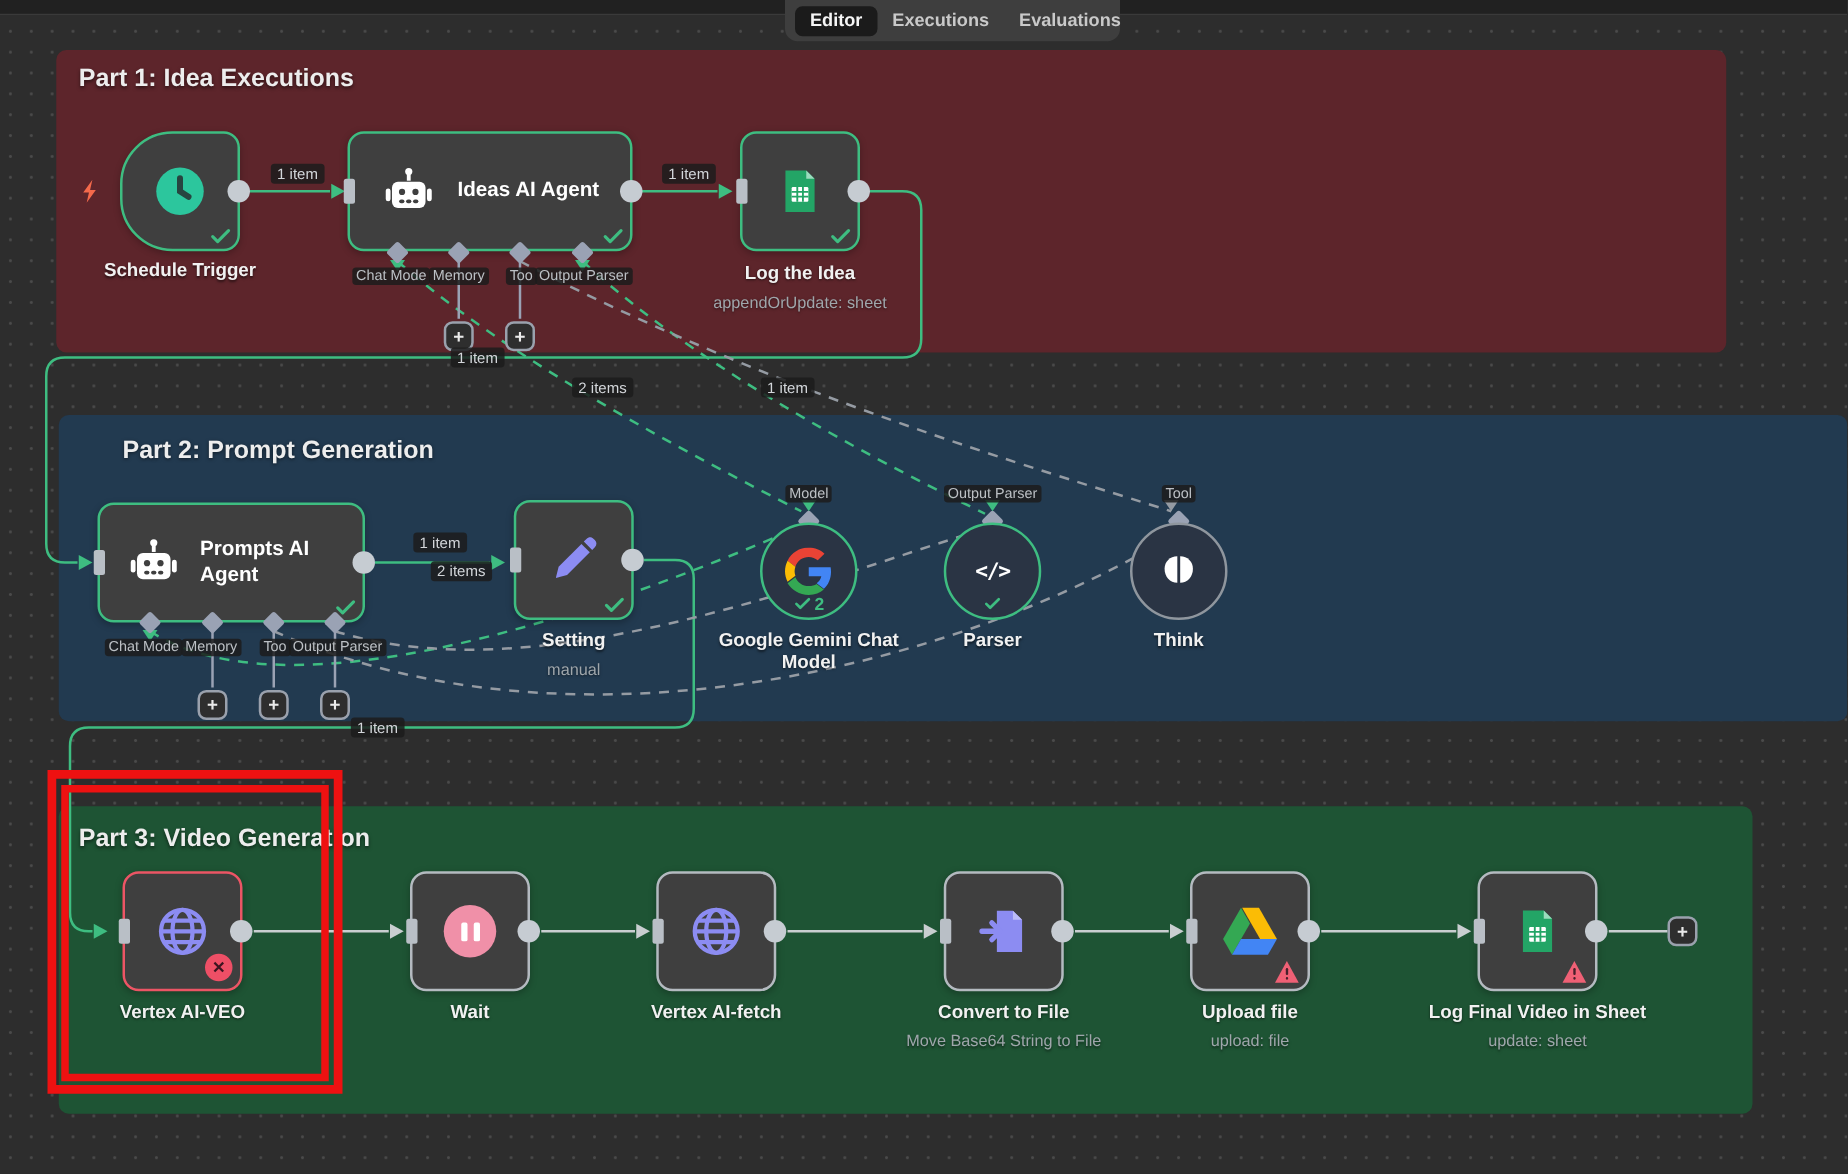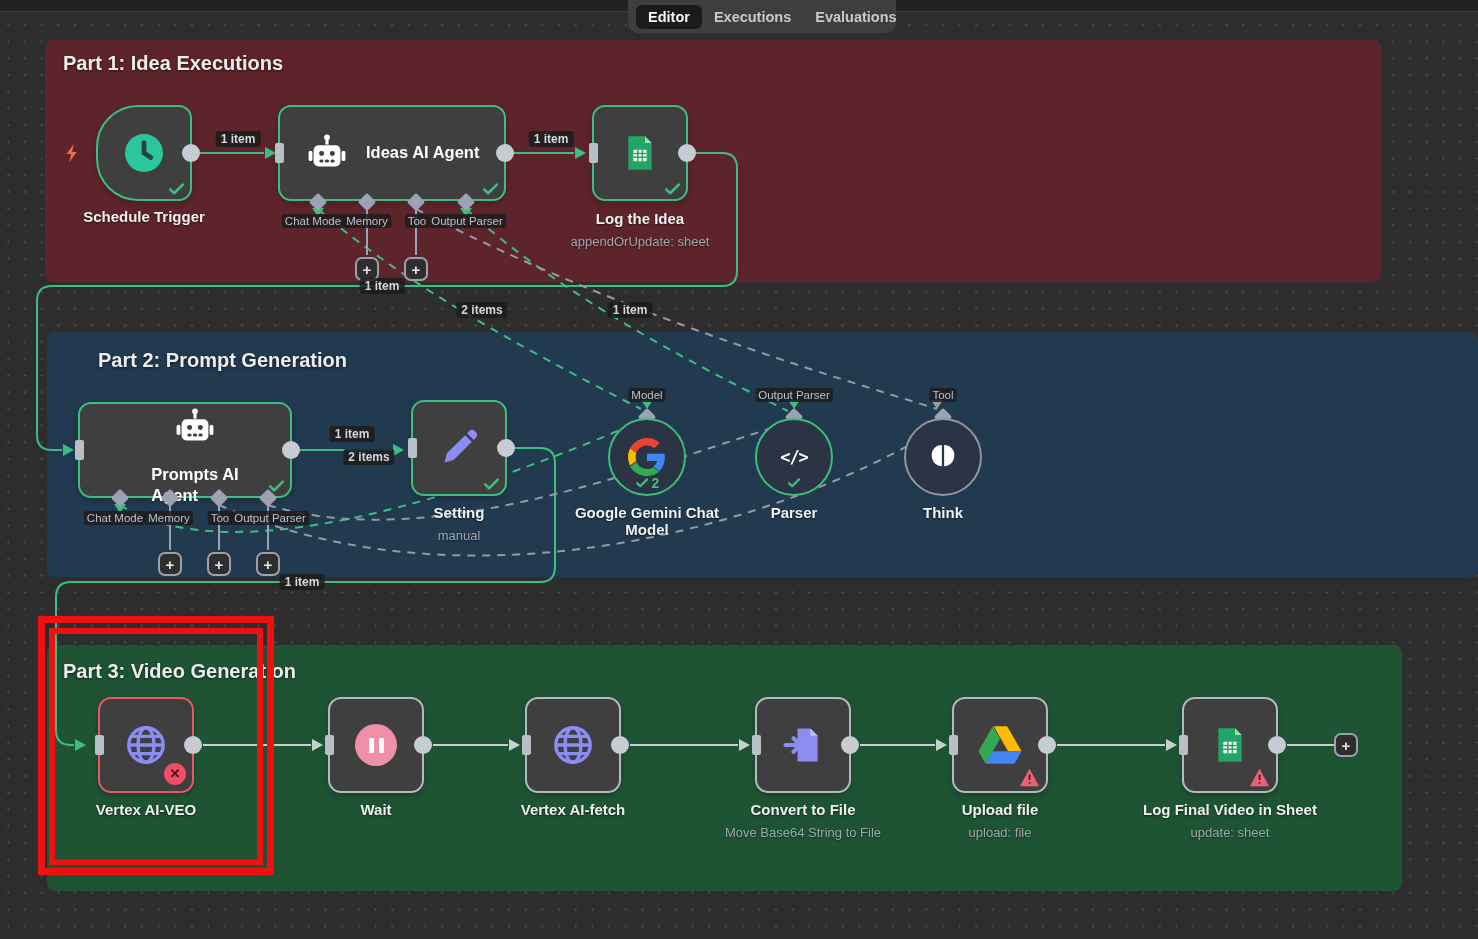--- a/index.html
+++ b/index.html
@@ -20,38 +20,38 @@
   
   .section{position:absolute;border-radius:8px;}
   .sec-title{position:absolute;font-size:20px;font-weight:700;color:#ededed;text-shadow:0 1px 3px rgba(0,0,0,.55);white-space:nowrap;}
   
   .node{position:absolute;width:96px;height:96px;background:#3f3f3f;border:2px solid #3ebd81;border-radius:13px;box-sizing:border-box;
     display:flex;align-items:center;justify-content:center;box-shadow:0 2px 6px rgba(0,0,0,.25);}
   .node.grayb{border-color:#b4bac0;}
   .node.pinkb{border-color:#ec5565;}
   .node.trigger{border-radius:42px 13px 13px 42px;}
   .node.wide{width:228px;justify-content:flex-start;padding-left:24px;gap:16px;}
-  .node.wide2{width:214px;justify-content:flex-start;padding-left:20px;gap:14px;flex-direction:column;}
+  .node.wide2{width:214px;justify-content:flex-start;padding-left:20px;gap:14px;}
   .agent-text{color:#ffffff;font-size:16.5px;font-weight:700;line-height:1.3;text-align:left;}
   .in-port{position:absolute;left:-5px;top:50%;transform:translateY(-50%);width:9px;height:20px;background:#b9bfc6;border-radius:2px;}
   .out-port{position:absolute;right:-10px;top:50%;transform:translateY(-50%);width:18px;height:18px;background:#c6ccd2;border-radius:50%;}
   .check{position:absolute;right:4px;bottom:1px;line-height:0;}
   .errbadge{position:absolute;right:6px;bottom:6px;width:22px;height:22px;border-radius:50%;background:#ee4f66;
     color:#3c1420;font-size:13px;font-weight:700;display:flex;align-items:center;justify-content:center;line-height:0;}
   .warnbadge{position:absolute;right:6px;bottom:4px;line-height:0;}
   .circle-node{position:absolute;width:78px;height:78px;border-radius:50%;background:#2a3444;border:2px solid #3ebd81;
     transform:translate(-50%,-50%);display:flex;align-items:center;justify-content:center;box-sizing:border-box;}
   .circle-node.grayb{border-color:#8f969e;}
   .circle-check{position:absolute;left:50%;bottom:4px;transform:translateX(-50%);display:flex;align-items:center;gap:2px;line-height:0;}
   .circle-check .cnt{color:#3ebd81;font-size:14px;font-weight:700;line-height:14px;}
   .code-glyph{color:#fff;font-family:"DejaVu Sans Mono",monospace;font-size:17px;font-weight:700;letter-spacing:-1px;}
   
   .node-label{position:absolute;transform:translateX(-50%);font-size:15px;font-weight:700;color:#f1f1f1;white-space:nowrap;text-shadow:0 1px 2px rgba(0,0,0,.6);text-align:center;}
   .node-sub{position:absolute;transform:translateX(-50%);font-size:13px;font-weight:400;color:#9fa6ab;white-space:nowrap;text-shadow:0 1px 2px rgba(0,0,0,.5);}
-  .chip{position:absolute;transform:translate(-50%,-50%);background:rgba(28,28,28,.85);color:#d3d6da;font-size:12px;font-weight:700;
+  .chip{position:absolute;transform:translate(-50%,-50%);background:rgba(28,28,28,.85);color:#d3d6da;font-size:12px;font-weight:400;
     padding:1px 5px;border-radius:3px;white-space:nowrap;z-index:30;}
   .port-chip{font-size:11.5px;font-weight:400;color:#bcc0c5;padding:1px 3px;}
   .diamond{position:absolute;width:13px;height:13px;background:#9aa2b4;border-radius:2px;transform:translate(-50%,-50%) rotate(45deg);z-index:20;}
   .plus{position:absolute;width:24px;height:24px;background:#2e2e2e;border:2px solid #9aa1ad;border-radius:7px;color:#eaeaea;
     font-size:15px;font-weight:700;display:flex;align-items:center;justify-content:center;transform:translate(-50%,-50%);box-sizing:border-box;z-index:25;cursor:pointer;}
   .edges{position:absolute;left:0;top:0;z-index:10;}
   .nodes-layer *{z-index:20;}
   .anno{position:absolute;border:7px solid #ee1111;z-index:50;}
   .anno.inner{border-width:6px;}
   .bolt{position:absolute;line-height:0;z-index:20;}

